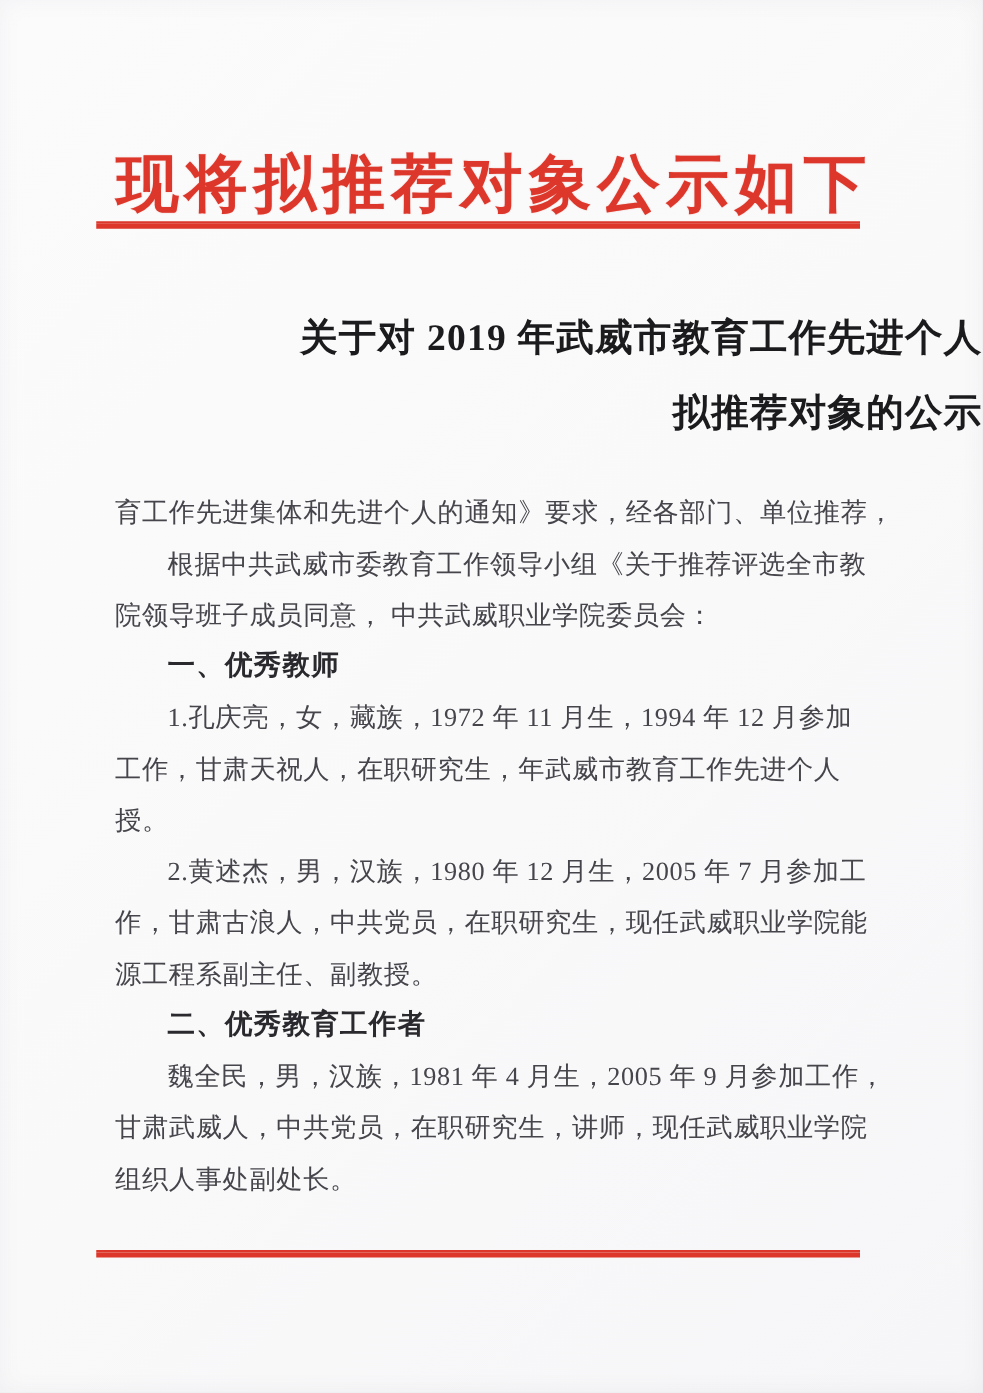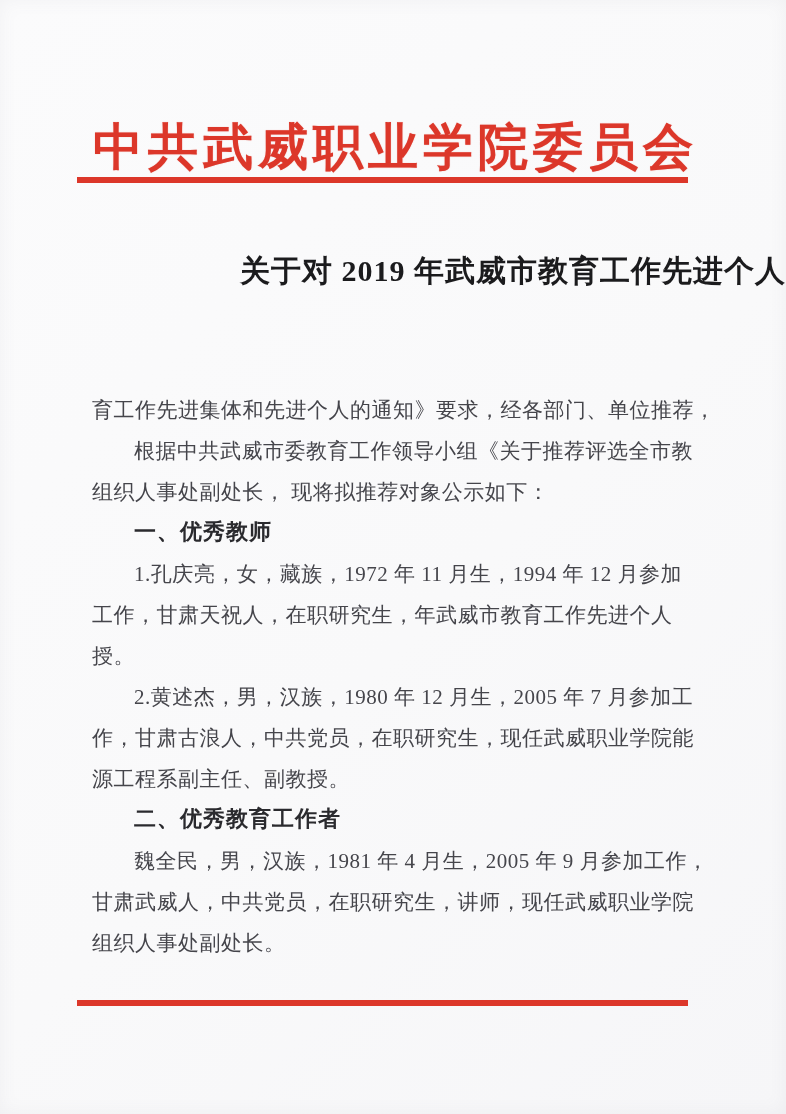--- a/index.html
+++ b/index.html
@@ -82,32 +82,33 @@
     font-size:22px;
     color:var(--heading-ink);
     letter-spacing:1px;
   }
 </style>
 </head>
 <body>
 
 <div class="page">
 
-  <div class="org-title">中共武威职业学院委员会</div>
+  <div class="org-title">现将拟推荐对象公示如下</div>
 
   <div class="double-rule rule-top"></div>
 
   <div class="doc-title">
     <div>关于对 2019 年武威市教育工作先进个人</div>
+    <div>拟推荐对象的公示</div>
   </div>
 
   <div class="body-text">
     <div class="line">育工作先进集体和先进个人的通知》要求，经各部门、单位推荐，</div>
     <div class="line indent">根据中共武威市委教育工作领导小组《关于推荐评选全市教</div>
-    <div class="line">组织人事处副处长， 现将拟推荐对象公示如下：</div>
+    <div class="line">院领导班子成员同意， 中共武威职业学院委员会：</div>
     <div class="line indent heading">一、优秀教师</div>
     <div class="line indent">1.孔庆亮，女，藏族，1972 年 11 月生，1994 年 12 月参加</div>
     <div class="line">工作，甘肃天祝人，在职研究生，年武威市教育工作先进个人</div>
     <div class="line">授。</div>
     <div class="line indent">2.黄述杰，男，汉族，1980 年 12 月生，2005 年 7 月参加工</div>
     <div class="line">作，甘肃古浪人，中共党员，在职研究生，现任武威职业学院能</div>
     <div class="line">源工程系副主任、副教授。</div>
     <div class="line indent heading">二、优秀教育工作者</div>
     <div class="line indent">魏全民，男，汉族，1981 年 4 月生，2005 年 9 月参加工作，</div>
     <div class="line">甘肃武威人，中共党员，在职研究生，讲师，现任武威职业学院</div>

